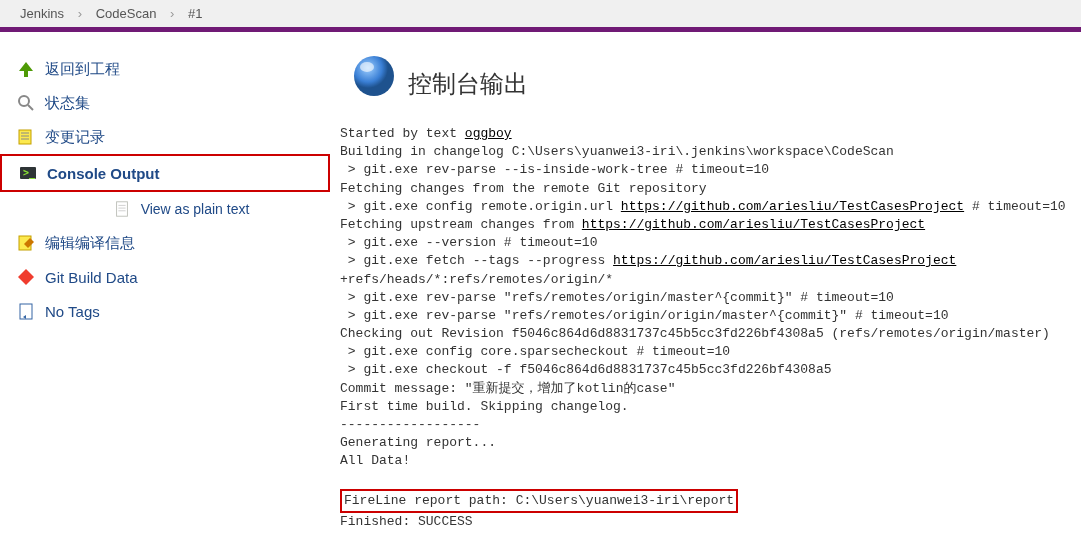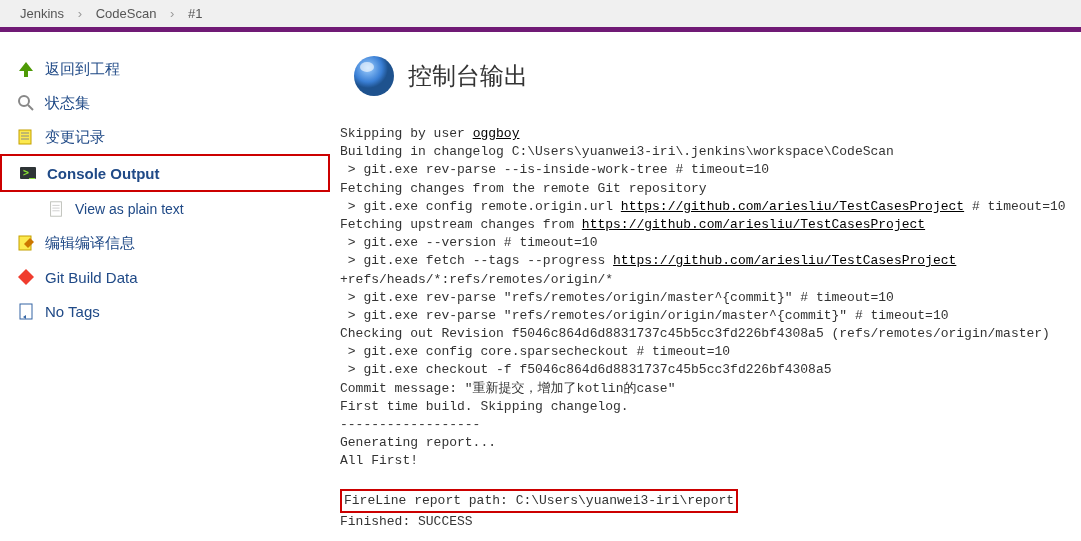--- a/index.html
+++ b/index.html
@@ -7,25 +7,25 @@
     
     .breadcrumb { background: #f0f0f0; border-bottom: 5px solid #701a75; padding: 6px 20px; font-size: 13px; }
     .breadcrumb a { color: #555; text-decoration: none; }
     .breadcrumb-sep { color: #999; margin: 0 10px; }
     
     .main { display: flex; min-height: calc(100vh - 30px); }
     
     .sidebar { width: 330px; padding: 20px 0; }
     .sidebar-item { display: flex; align-items: center; padding: 6px 15px; color: #204a87; cursor: pointer; font-size: 15px; }
     .sidebar-item.active { border: 2px solid #cc0000; color: #204a87; font-weight: bold; font-size: 15px; }
-    .sidebar-item.sub { padding-left: 45px; font-size: 14px; }
+    .sidebar-item.sub { padding-left: 45px; font-size: 14px; justify-content: center; }
     .sidebar-icon { width: 22px; height: 22px; margin-right: 8px; display: inline-flex; align-items: center; justify-content: center; }
     
     .content { flex: 1; padding: 20px 0; }
-    .title-row { display: flex; align-items: center; margin-bottom: 25px; margin-left: 20px; }
+    .title-row { display: flex; align-items: flex-end; margin-bottom: 25px; margin-left: 20px; }
     .title-icon { width: 48px; height: 48px; margin-right: 10px; }
     .page-title { font-size: 24px; font-weight: normal; color: #333; }
     
     .console { font-family: "Courier New", monospace; font-size: 13px; line-height: 1.4; color: #333; white-space: pre-wrap; margin-left: 10px; }
     .console a { color: #000000; }
     .highlight-box { border: 2px solid #cc0000; display: inline-block; padding: 1px 2px; text-align: center; }
   </style>
 </head>
 <body>
 
@@ -126,35 +126,35 @@
                 <stop offset="100%" stop-color="#1e528e"></stop>
               </radialGradient>
             </defs>
           <circle cx="24" cy="24" r="20" fill="url(#bg)"></circle>
           <ellipse cx="17" cy="15" rx="7" ry="5" fill="#fff" opacity="0.6"></ellipse>
         </svg>
       </span>
       <h1 class="page-title">控制台输出</h1>
     </div>
 
-    <div class="console"><span>Skipping by user </span><a href="#">oggboy</a>
+    <div class="console"><span>Started by text </span><a href="#">oggboy</a>
 <span>Building in changelog C:\Users\yuanwei3-iri\.jenkins\workspace\CodeScan</span>
 <span> &gt; git.exe rev-parse --is-inside-work-tree # timeout=10</span>
 <span>Fetching changes from the remote Git repository</span>
 <span> &gt; git.exe config remote.origin.url </span><a href="#">https://github.com/ariesliu/TestCasesProject</a><span> # timeout=10</span>
 <span>Fetching upstream changes from </span><a href="#">https://github.com/ariesliu/TestCasesProject</a>
 <span> &gt; git.exe --version # timeout=10</span>
 <span> &gt; git.exe fetch --tags --progress </span><a href="#">https://github.com/ariesliu/TestCasesProject</a><span> +refs/heads/*:refs/remotes/origin/*</span>
 <span> &gt; git.exe rev-parse "refs/remotes/origin/master^{commit}" # timeout=10</span>
 <span> &gt; git.exe rev-parse "refs/remotes/origin/origin/master^{commit}" # timeout=10</span>
 <span>Checking out Revision f5046c864d6d8831737c45b5cc3fd226bf4308a5 (refs/remotes/origin/master)</span>
 <span> &gt; git.exe config core.sparsecheckout # timeout=10</span>
 <span> &gt; git.exe checkout -f f5046c864d6d8831737c45b5cc3fd226bf4308a5</span>
 <span>Commit message: "重新提交，增加了kotlin的case"</span>
 <span>First time build. Skipping changelog.</span>
 <span>------------------</span>
 <span>Generating report...</span>
-<span>All First!</span>
+<span>All Data!</span>
 <span></span>
 <span class="highlight-box">FireLine report path: C:\Users\yuanwei3-iri\report</span>
 <span>Finished: SUCCESS</span></div>
   </div>
 </div>
 
 </body></html>

